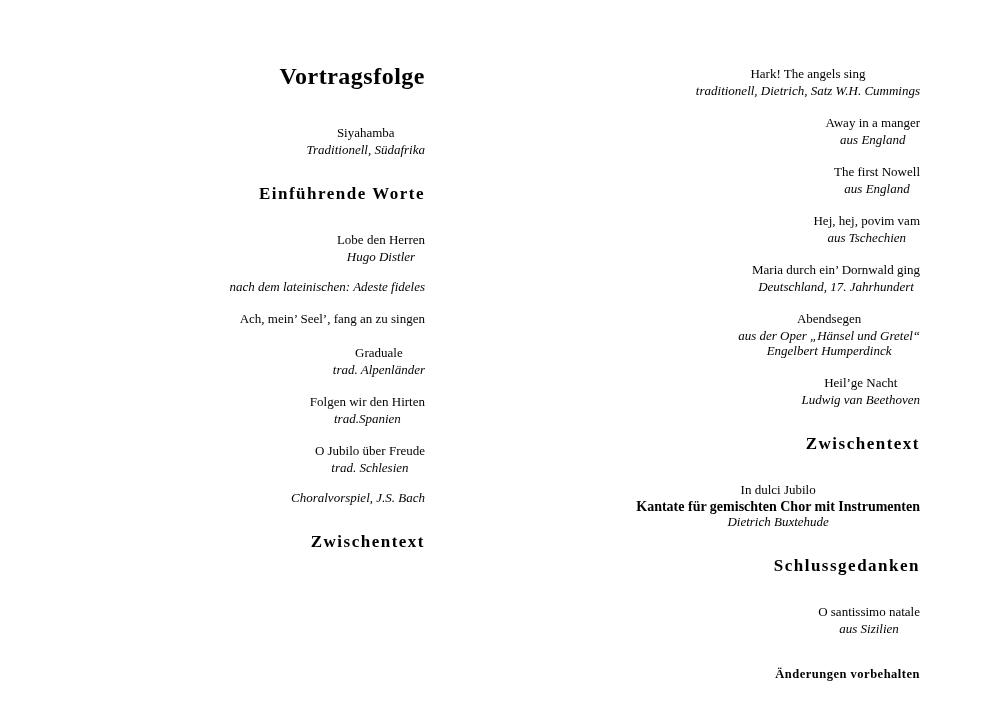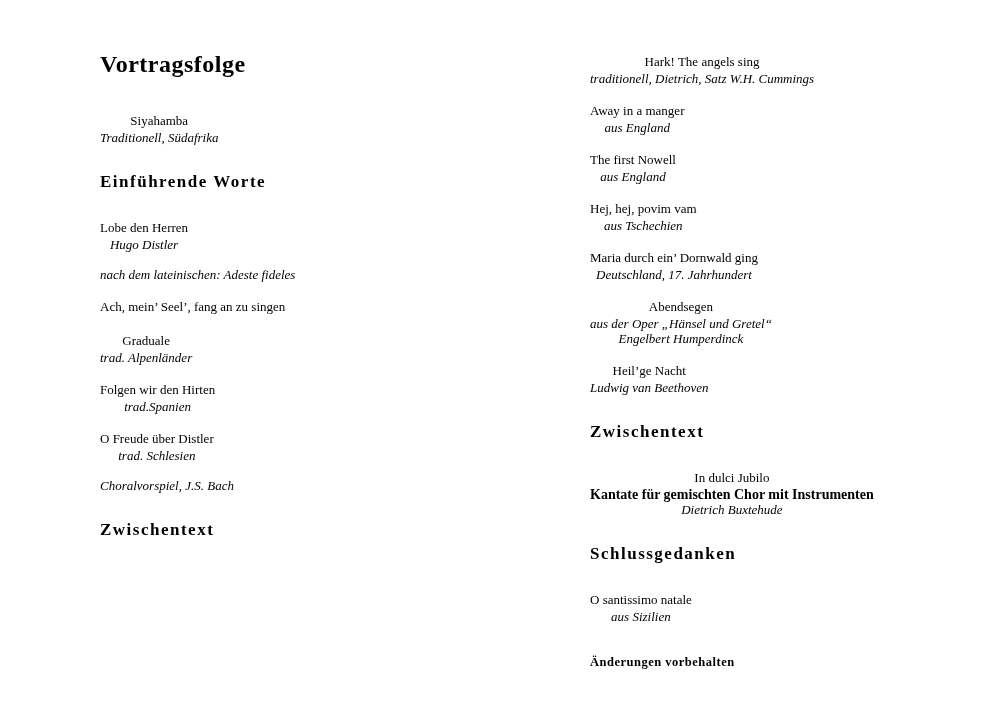--- a/index.html
+++ b/index.html
@@ -11,24 +11,24 @@
     position: relative;
     width: 1000px;
     height: 707px;
     background: #ffffff;
     color: #000000;
     font-family: "Liberation Serif", "DejaVu Serif", serif;
     overflow: hidden;
   }
   .column {
     position: absolute;
-    top: 0;
+    top: 12px;
     display: flex;
     flex-direction: column;
-    align-items: flex-start;
+    align-items: flex-end;
     text-align: center;
   }
   .column.left {
     left: 100px;
     width: 325px;
     padding-top: 50px;
   }
   .column.right {
     left: 590px;
     width: 330px;
@@ -112,21 +112,21 @@
       <div class="song-title">Graduale</div>
       <div class="song-sub">trad. Alpenländer</div>
     </div>
 
     <div class="entry song">
       <div class="song-title">Folgen wir den Hirten</div>
       <div class="song-sub">trad.Spanien</div>
     </div>
 
     <div class="entry song">
-      <div class="song-title">O Freude über Distler</div>
+      <div class="song-title">O Jubilo über Freude</div>
       <div class="song-sub">trad. Schlesien</div>
     </div>
 
     <div class="entry song">
       <div class="song-sub">Choralvorspiel, J.S. Bach</div>
     </div>
 
     <div class="entry section">
       <div class="section-title">Zwischentext</div>
     </div>

